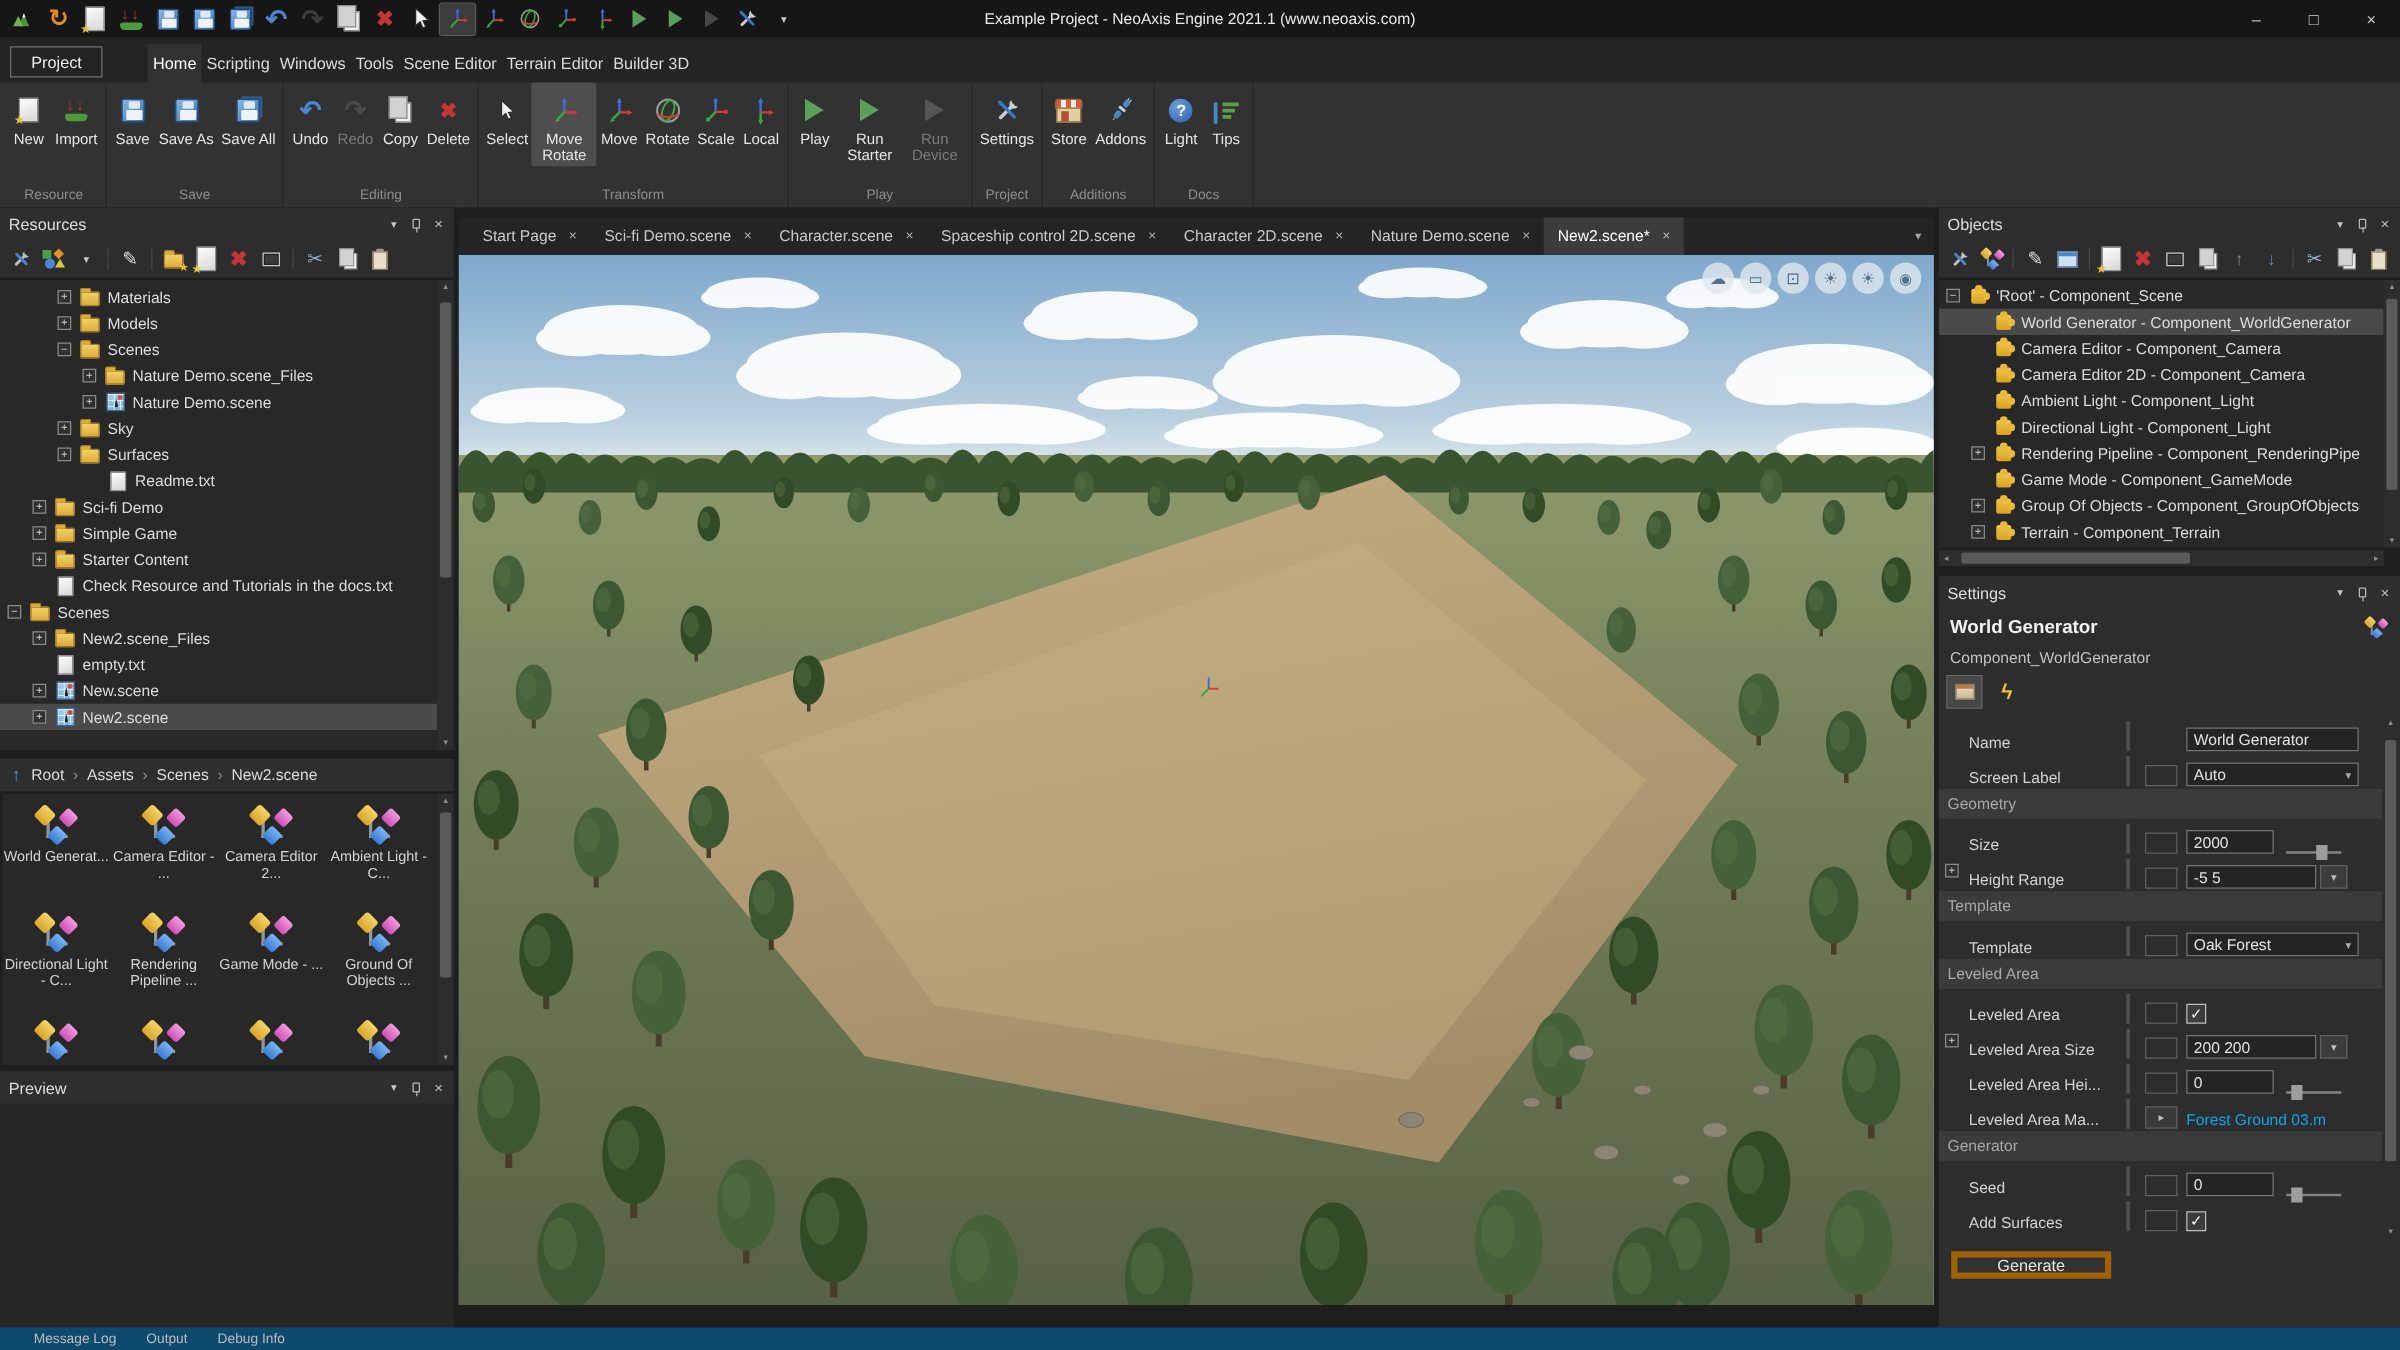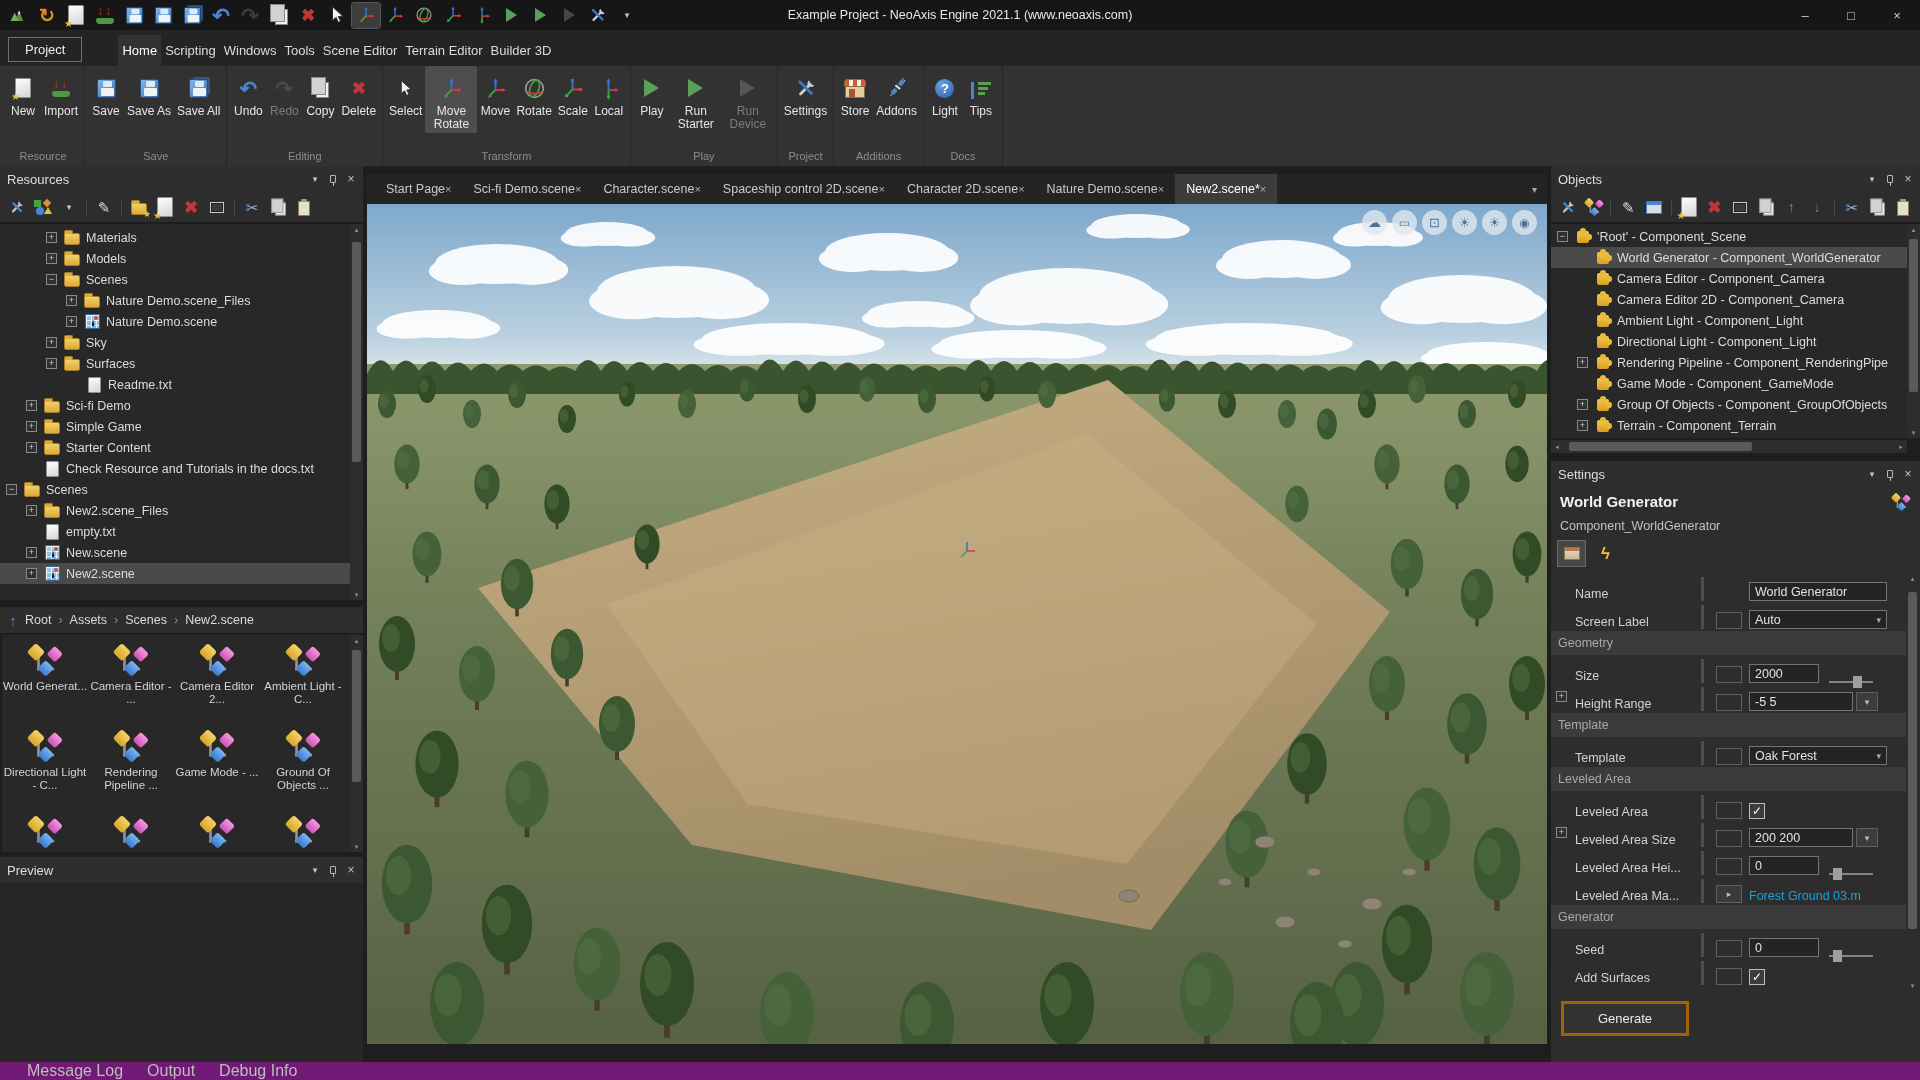--- a/index.html
+++ b/index.html
@@ -66,21 +66,21 @@
 .crumb-sep{color:#8f8f8f}
 #res-grid{position:absolute;top:469px;left:2px;right:13px;height:217px;overflow:hidden;display:flex;flex-wrap:wrap;align-content:flex-start;background:#282828}
 #grid-scroll{top:469px;height:217px;right:0}
 .acell{width:86px;height:86px;display:flex;flex-direction:column;align-items:center;padding-top:9px}
 .albl{font-size:11.5px;color:#d4d4d4;text-align:center;line-height:13px;margin-top:8px}
 #preview{position:absolute;top:691px;left:0;right:0;bottom:0;background:#262626}
 #preview-body{position:absolute;top:26px;left:0;right:0;bottom:0;background:#262626}
 
 #center{position:absolute;left:367px;top:166px;width:1180px;bottom:18px;background:#1e1e1e}
 #vtabs{position:absolute;top:8px;left:0;right:0;height:30px;background:#242424;display:flex;align-items:center;padding-left:8px}
-.vtab{height:30px;display:flex;align-items:center;padding:0 11px;gap:0;font-size:12.5px;color:#c9c9c9;white-space:nowrap}
+.vtab{height:30px;display:flex;align-items:center;padding:0 11px;gap:10px;font-size:12.5px;color:#c9c9c9;white-space:nowrap}
 .vtab.on{background:#3c3c3c;color:#fff}
 .vtab .x{color:#b2b2b2;font-size:11px}
 #vtab-menu{margin-left:auto;margin-right:10px;color:#a8a8a8;font-size:10px}
 #viewport{position:absolute;top:38px;left:0;right:0;bottom:18px;overflow:hidden;background:#7fa8cc}
 #scene{position:absolute;inset:0;width:100%;height:100%}
 #vp-icons{position:absolute;top:6px;right:10px;display:flex;gap:5px}
 .vpbtn{width:25px;height:25px;border-radius:50%;background:rgba(223,231,239,.8);color:#51718d;display:flex;align-items:center;justify-content:center}
 
 #right{position:absolute;left:1551px;top:166px;width:369px;bottom:18px;background:#1e1e1e}
 #obj-head{position:absolute;top:0;left:0;right:0}
@@ -109,23 +109,23 @@
 .pg-input{height:19px;background:#242424;border:1px solid #747474;display:inline-flex;align-items:center;padding:0 5px;color:#e2e2e2;white-space:nowrap;overflow:hidden}
 .w-full{width:138px}.w-mid{width:104px}.w-sm{width:70px}
 .combo{justify-content:space-between}
 .combo .arr{color:#aaa;font-size:9px}
 .dropbtn{width:22px;height:19px;border:1px solid #606060;background:#3c3c3c;display:inline-flex;align-items:center;justify-content:center;color:#bcbcbc;font-size:9px;margin-left:3px}
 .sl-track{width:44px;height:2px;background:#848484;margin-left:10px;position:relative;flex:none}
 .sl-thumb{position:absolute;top:-5px;width:9px;height:12px;background:#9e9e9e}
 .refbtn{width:26px;height:18px;border:1px solid #606060;background:#3a3a3a;color:#c2c2c2;display:inline-flex;align-items:center;justify-content:center;font-size:9px;margin-right:7px;flex:none}
 .refval{color:#0ea5e9;white-space:nowrap}
 .g-check{width:16px;height:16px;border:1px solid #bcbcbc;background:#3c3c3c;color:#fff;font-size:12px;line-height:14px;text-align:center;display:inline-block}
-#generate{position:absolute;top:540px;left:10px;width:128px;height:35px;border:3px solid #a16207;background:#323232;color:#eaeaea;font-size:13px;display:flex;align-items:center;justify-content:center}
+#generate{position:absolute;top:540px;left:10px;width:128px;height:22px;border:5px solid #a16207;background:#323232;color:#eaeaea;font-size:13px;display:flex;align-items:center;justify-content:center}
 
-#statusbar{position:absolute;left:0;right:0;bottom:0;height:18px;background:#701a75;display:flex;align-items:center;padding-left:27px;gap:24px;font-size:16px;color:#bdbdbd}
+#statusbar{position:absolute;left:0;right:0;bottom:0;height:18px;background:#0c4a6e;display:flex;align-items:center;padding-left:27px;gap:24px;font-size:11px;color:#bdbdbd}
 
 .g-floppy{position:relative;display:inline-block;width:19px;height:19px;background:linear-gradient(135deg,#84b8e8,#3a6fb0);border:1px solid #27507e;border-radius:2px}
 .g-floppy::before{content:"";position:absolute;top:1px;left:5px;width:9px;height:6px;background:#dfe9f2;border-radius:1px}
 .g-floppy::after{content:"";position:absolute;bottom:1px;left:3px;width:13px;height:8px;background:#eef3f8;border-radius:1px}
 .g-floppy.all{box-shadow:3px -3px 0 -1px #2c5a8e}
 .g-file{position:relative;display:inline-block;width:16px;height:20px;background:linear-gradient(160deg,#fdfdfd,#d6d6d6);border:1px solid #8f8f8f;border-radius:1px}
 .g-file.sm{width:13px;height:16px}
 .g-file .st{position:absolute;left:-5px;bottom:-5px;color:#e8c238;font-size:10px;line-height:1;font-weight:normal}
 .g-imp{display:inline-flex;flex-direction:column;align-items:center}
 .g-imp b{color:#c43a28;font-size:12px;letter-spacing:2px;font-weight:bold;line-height:11px}

